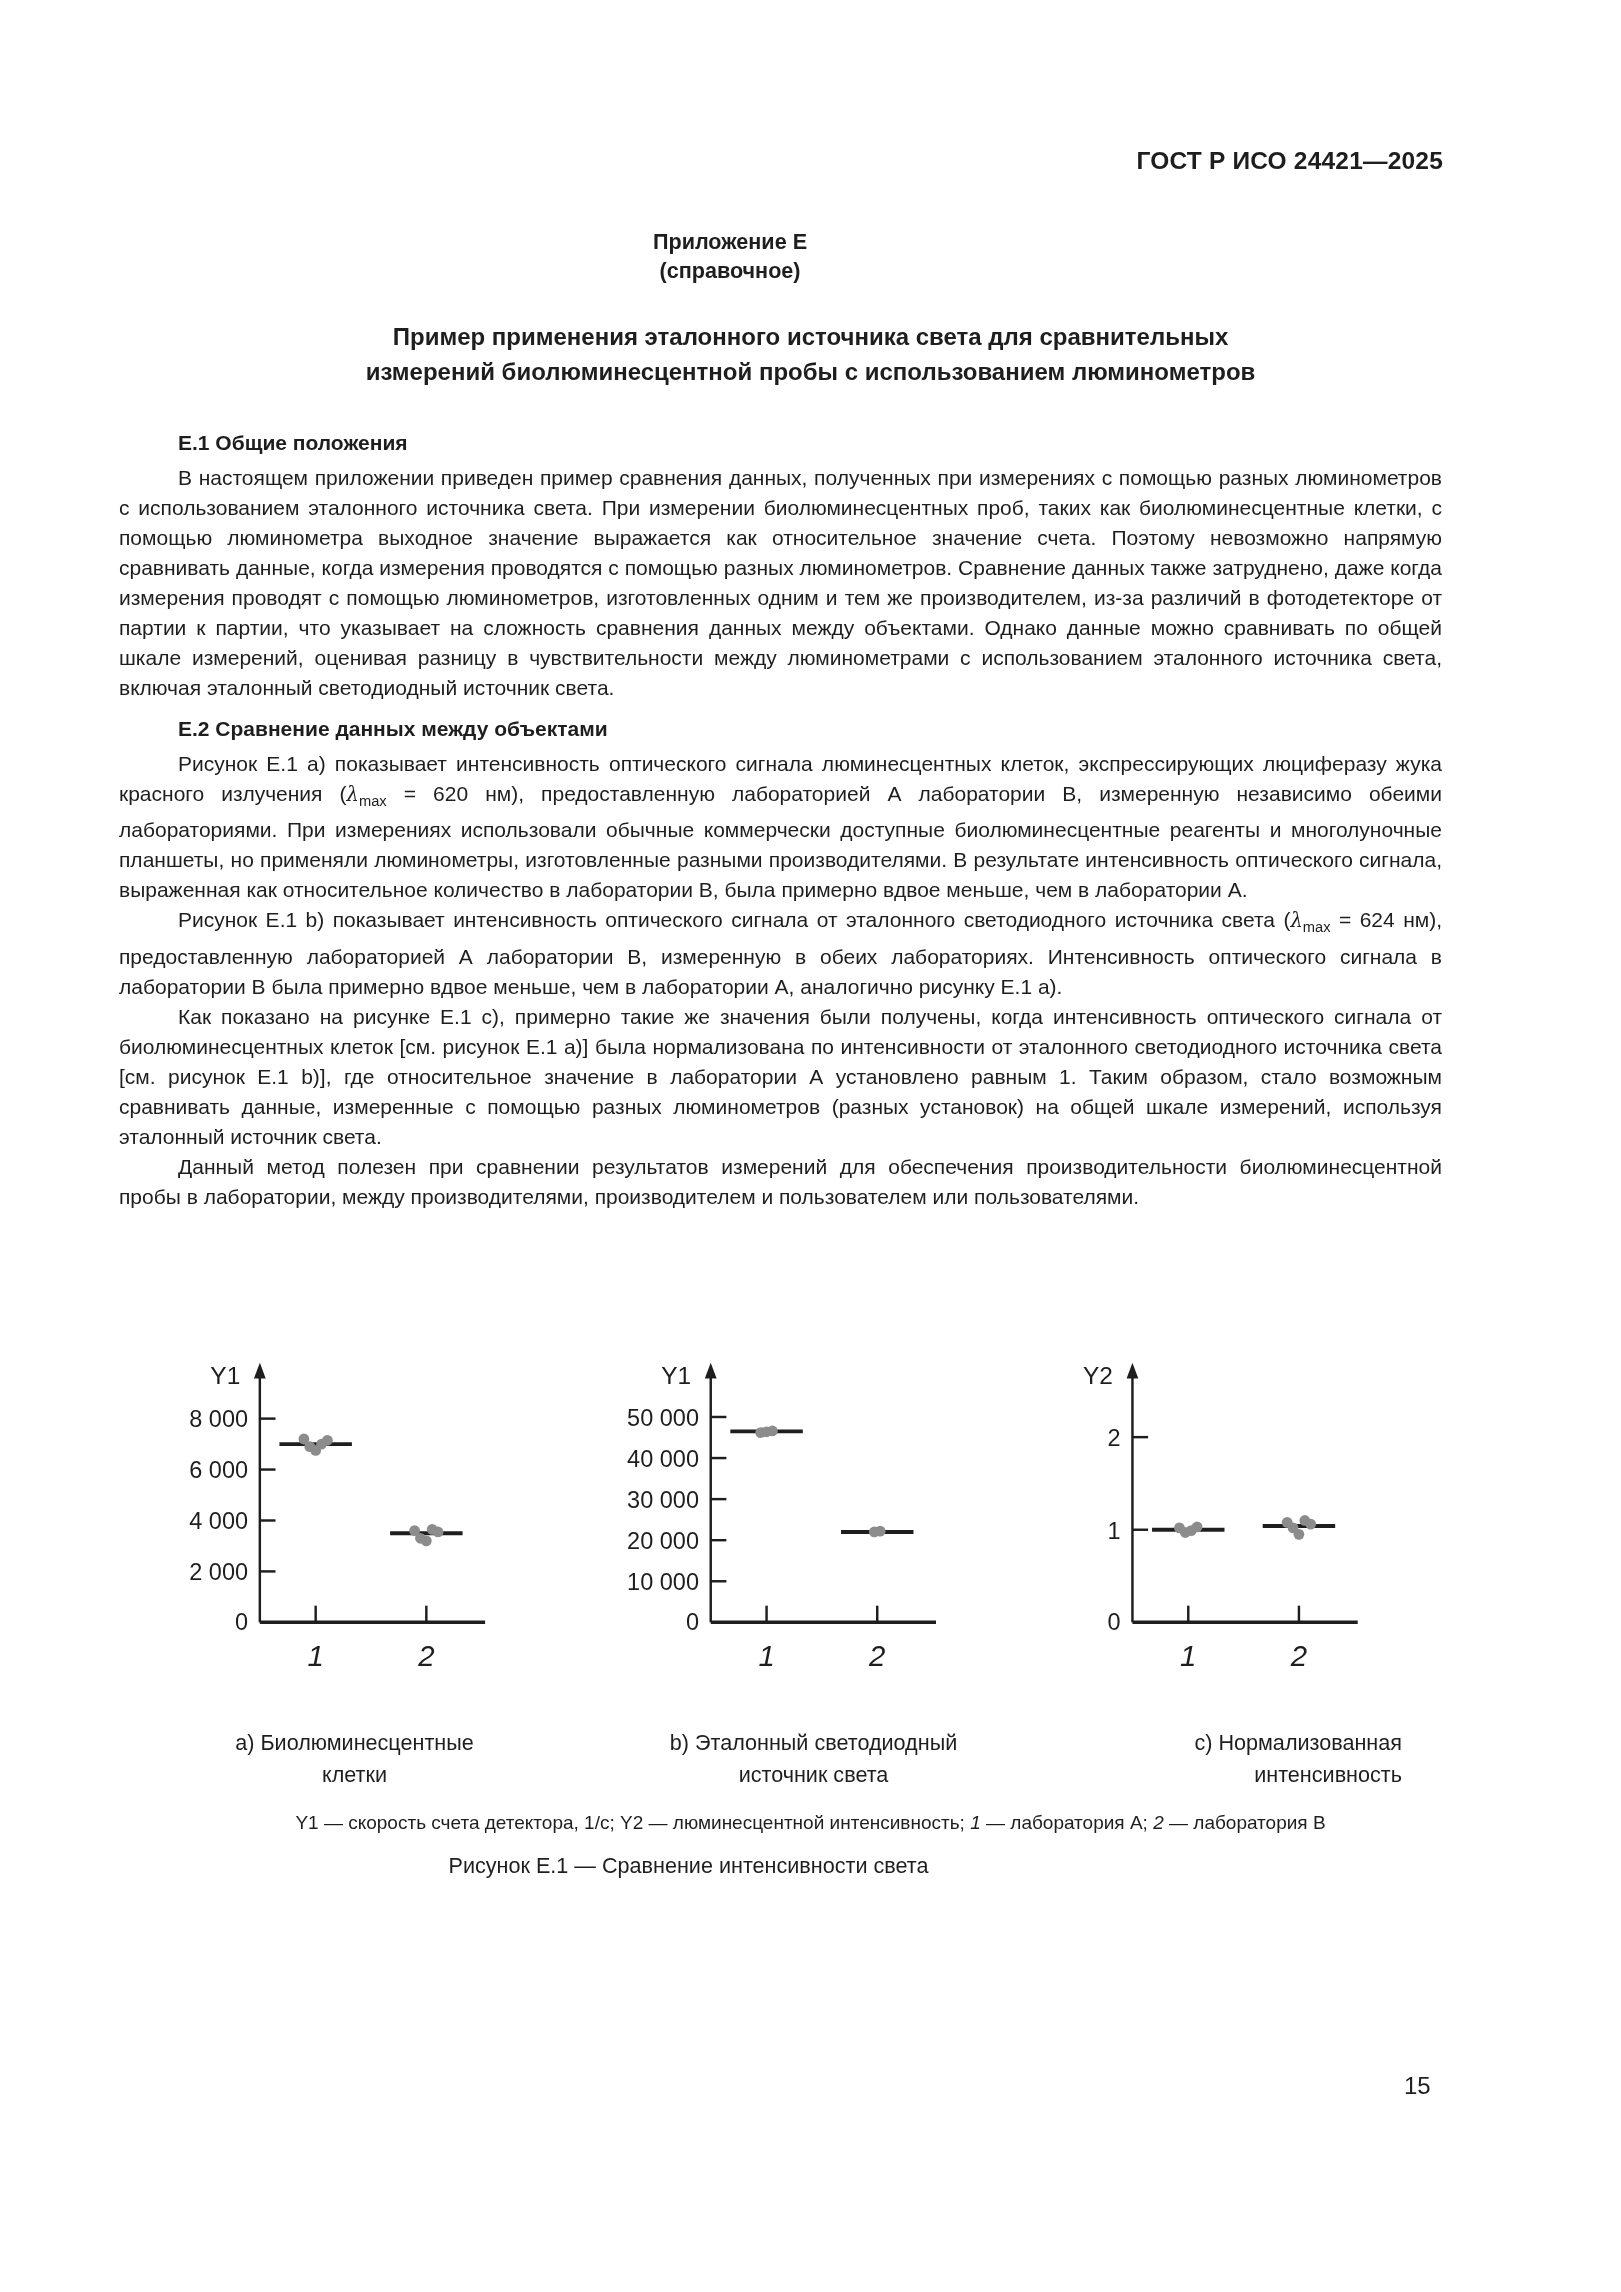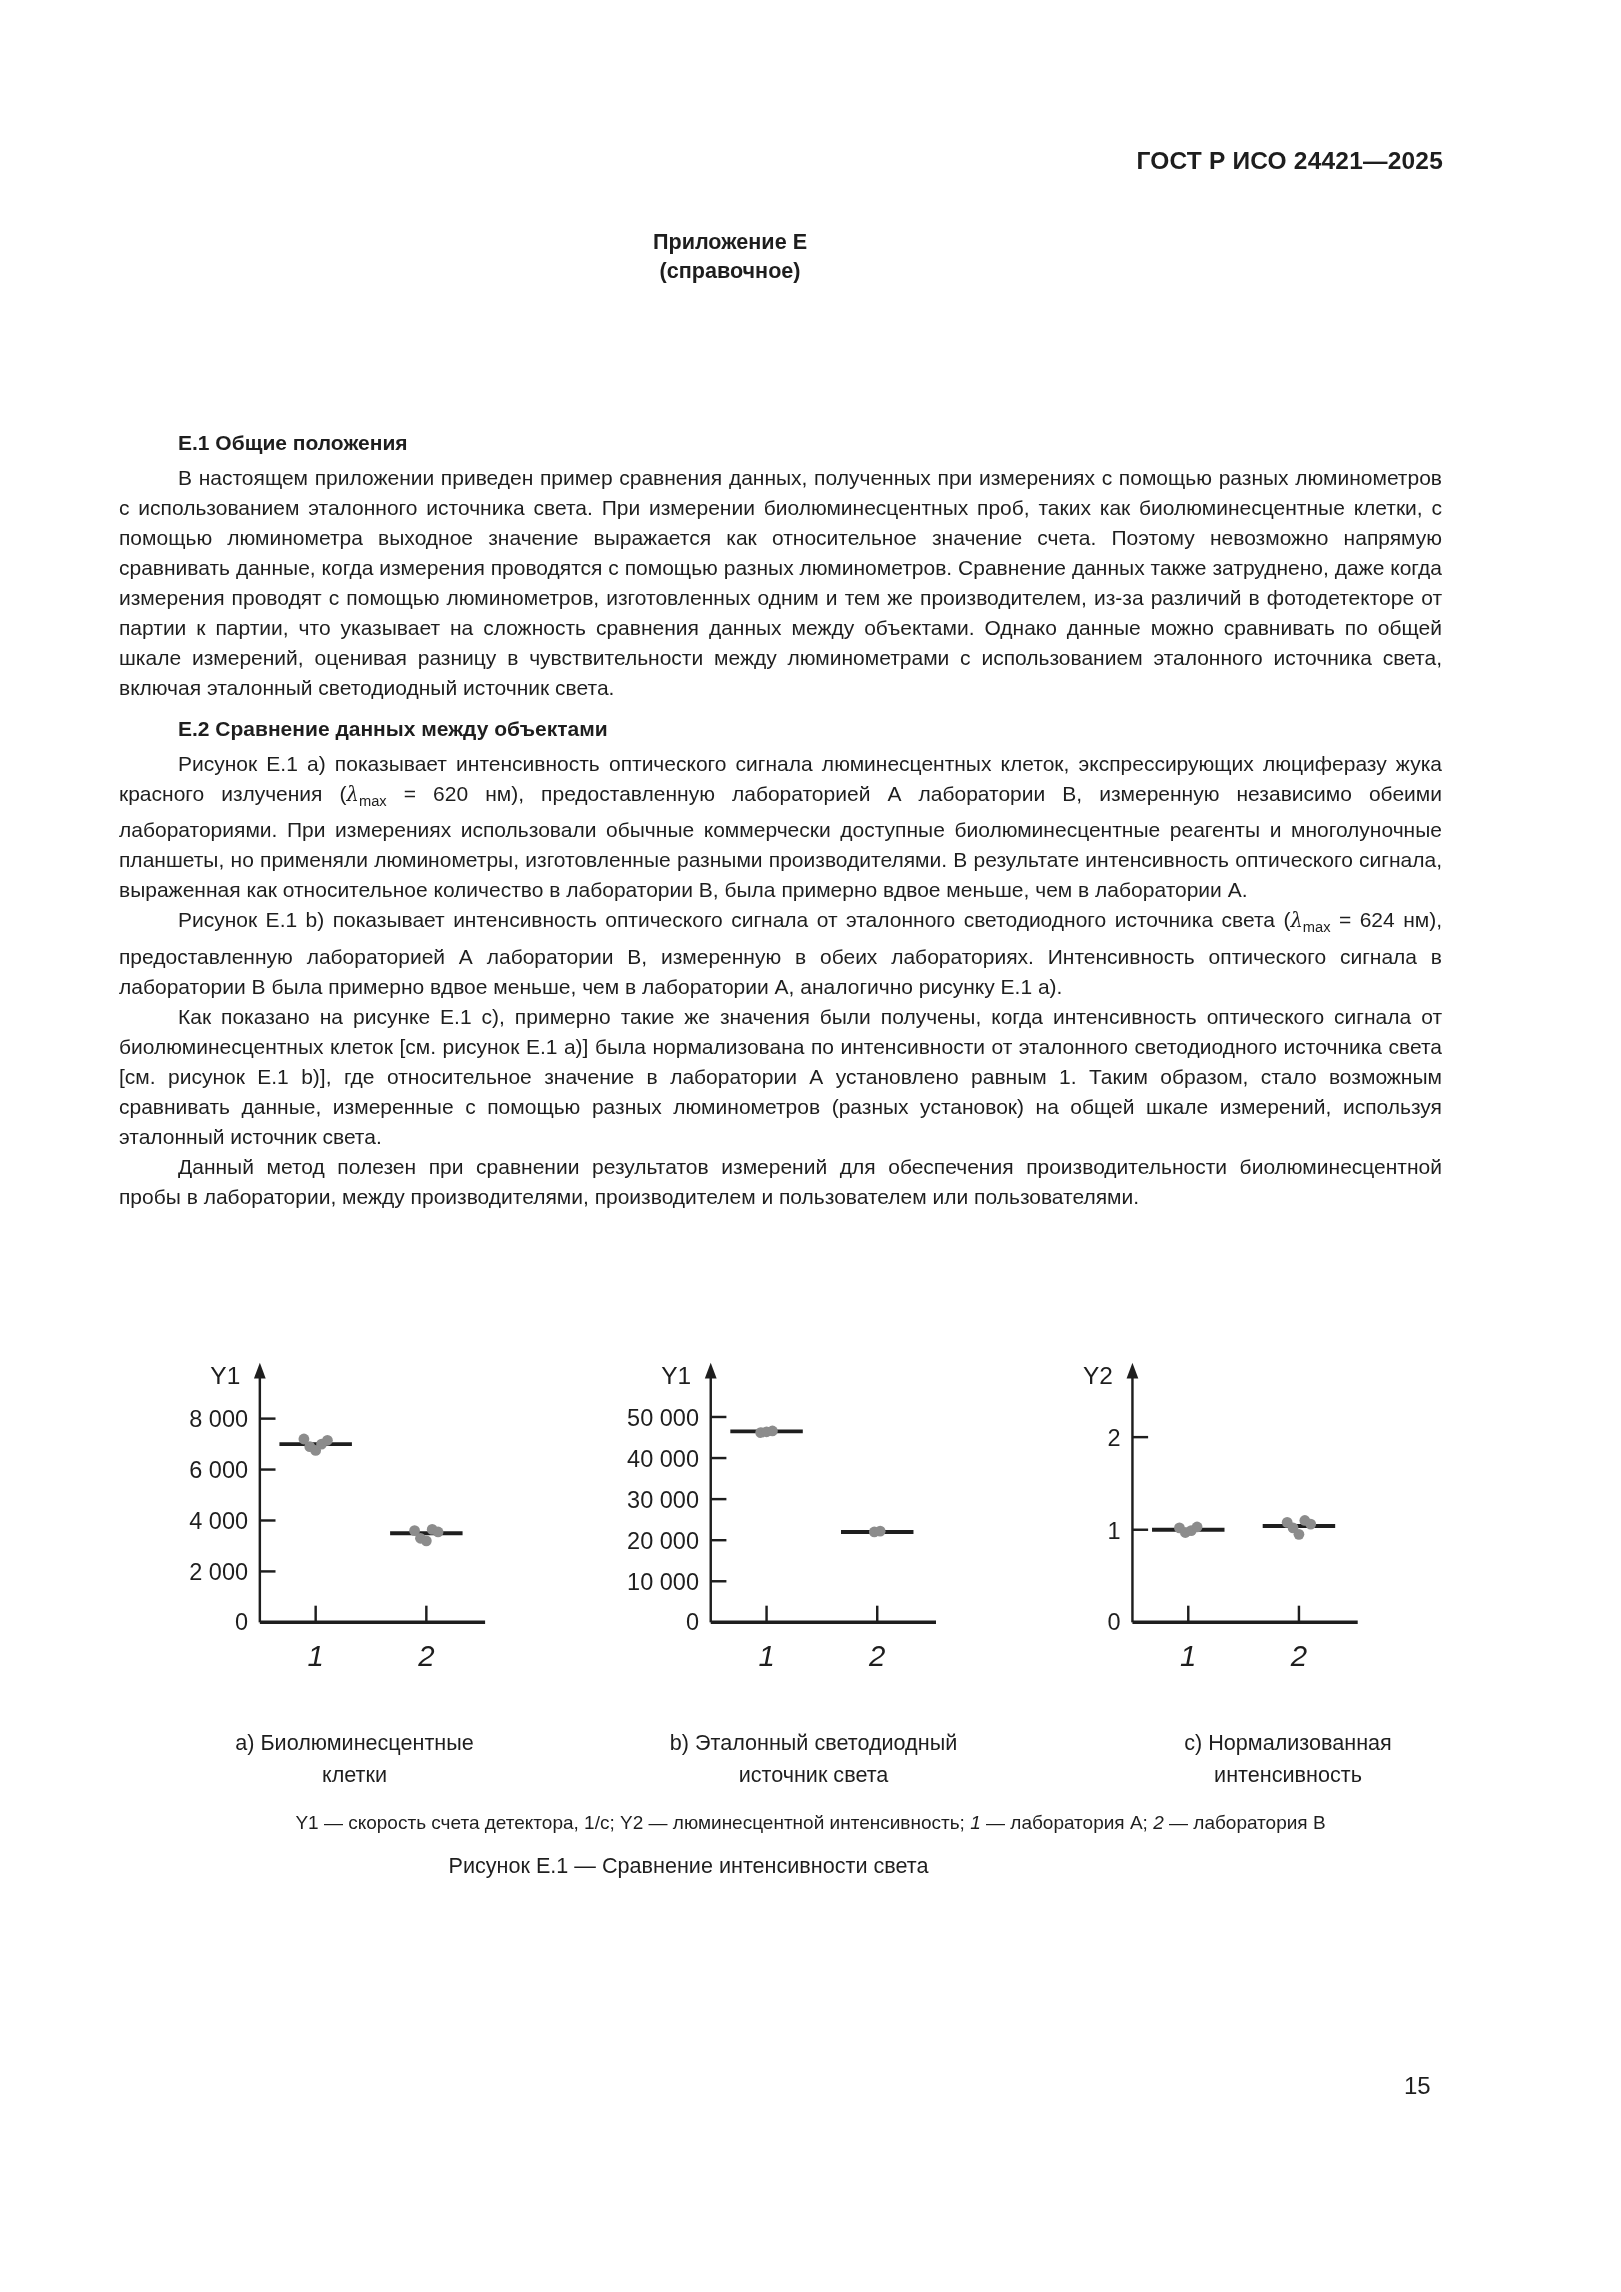--- a/index.html
+++ b/index.html
@@ -60,20 +60,24 @@
 
 <div class="page">
 
   <div class="doc-code">ГОСТ Р ИСО 24421—2025</div>
 
   <div class="appendix">
     <div>Приложение Е</div>
     <div>(справочное)</div>
   </div>
 
+  <div class="main-title">
+    <div>Пример применения эталонного источника света для сравнительных</div>
+    <div>измерений биолюминесцентной пробы с использованием люминометров</div>
+  </div>
 
   <div class="content">
     <div class="section-heading">Е.1 Общие положения</div>
     <p class="para">В настоящем приложении приведен пример сравнения данных, полученных при измерениях с помощью разных люминометров с использованием эталонного источника света. При измерении биолюминесцентных проб, таких как биолюминесцентные клетки, с помощью люминометра выходное значение выражается как относитель­ное значение счета. Поэтому невозможно напрямую сравнивать данные, когда измерения проводятся с помощью разных люминометров. Сравнение данных также затруднено, даже когда измерения проводят с помощью люмино­метров, изготовленных одним и тем же производителем, из-за различий в фотодетекторе от партии к партии, что указывает на сложность сравнения данных между объектами. Однако данные можно сравнивать по общей шкале измерений, оценивая разницу в чувствительности между люминометрами с использованием эталонного источника света, включая эталонный светодиодный источник света.</p>
 
     <div class="section-heading sec2">Е.2 Сравнение данных между объектами</div>
     <p class="para"><span>Рисунок Е.1 а) показывает интенсивность оптического сигнала люминесцентных клеток, экспрессирующих люциферазу жука красного излучения (</span><span class="lambda">λ</span><span class="sub">max</span><span> = 620 нм), предоставленную лабораторией А лаборатории В, изме­ренную независимо обеими лабораториями. При измерениях использовали обычные коммерчески доступные биолюминесцентные реагенты и многолуночные планшеты, но применяли люминометры, изготовленные разными производителями. В результате интенсивность оптического сигнала, выраженная как относительное количество в лаборатории В, была примерно вдвое меньше, чем в лаборатории А.</span></p>
     <p class="para"><span>Рисунок Е.1 b) показывает интенсивность оптического сигнала от эталонного светодиодного источника света (</span><span class="lambda">λ</span><span class="sub">max</span><span> = 624 нм), предоставленную лабораторией А лаборатории В, измеренную в обеих лабораториях. Интенсив­ность оптического сигнала в лаборатории В была примерно вдвое меньше, чем в лаборатории А, аналогично рисунку Е.1 а).</span></p>
     <p class="para">Как показано на рисунке Е.1 с), примерно такие же значения были получены, когда интенсивность оптическо­го сигнала от биолюминесцентных клеток [см. рисунок Е.1 а)] была нормализована по интенсивности от эталонного светодиодного источника света [см. рисунок Е.1 b)], где относительное значение в лаборатории А установлено равным 1. Таким образом, стало возможным сравнивать данные, измеренные с помощью разных люминометров (разных установок) на общей шкале измерений, используя эталонный источник света.</p>
     <p class="para">Данный метод полезен при сравнении результатов измерений для обеспечения производительности био­люминесцентной пробы в лаборатории, между производителями, производителем и пользователем или пользова­телями.</p>
@@ -173,21 +177,21 @@
       </div>
 
     <div class="caption" style="left:188px; width:333px;">
       <div>а) Биолюминесцентные</div>
       <div>клетки</div>
     </div>
     <div class="caption" style="left:637px; width:353px;">
       <div>b) Эталонный светодиодный</div>
       <div>источник света</div>
     </div>
-    <div class="caption" style="left:1136px; width:304px;">
+    <div class="caption" style="left:1098px; width:304px;text-align:right;">
       <div>с) Нормализованная</div>
       <div>интенсивность</div>
     </div>
 
     <div class="legend-line"><span>Y1 — скорость счета детектора, 1/с; </span><span>Y2 — люминесцентной интенсивность; </span><i>1</i><span> — лаборатория А; </span><i>2</i><span> — лаборатория В</span></div>
 
     <div class="figure-title">Рисунок Е.1 — Сравнение интенсивности света</div>
   </div>
 
   <div class="page-number">15</div>

